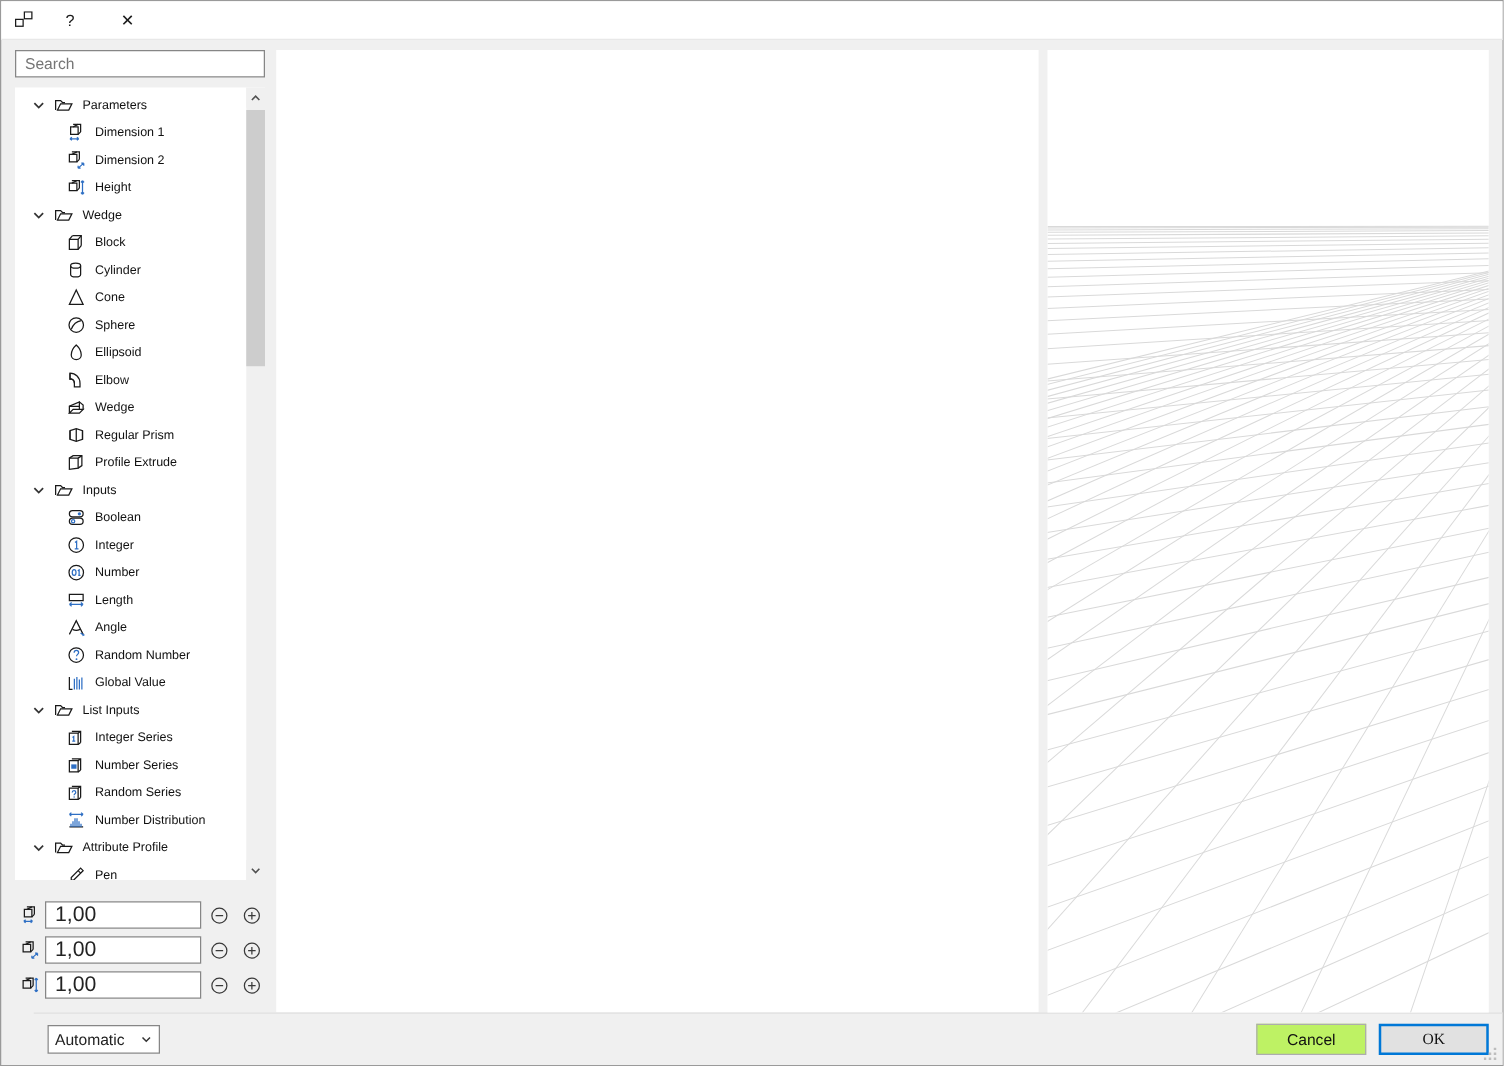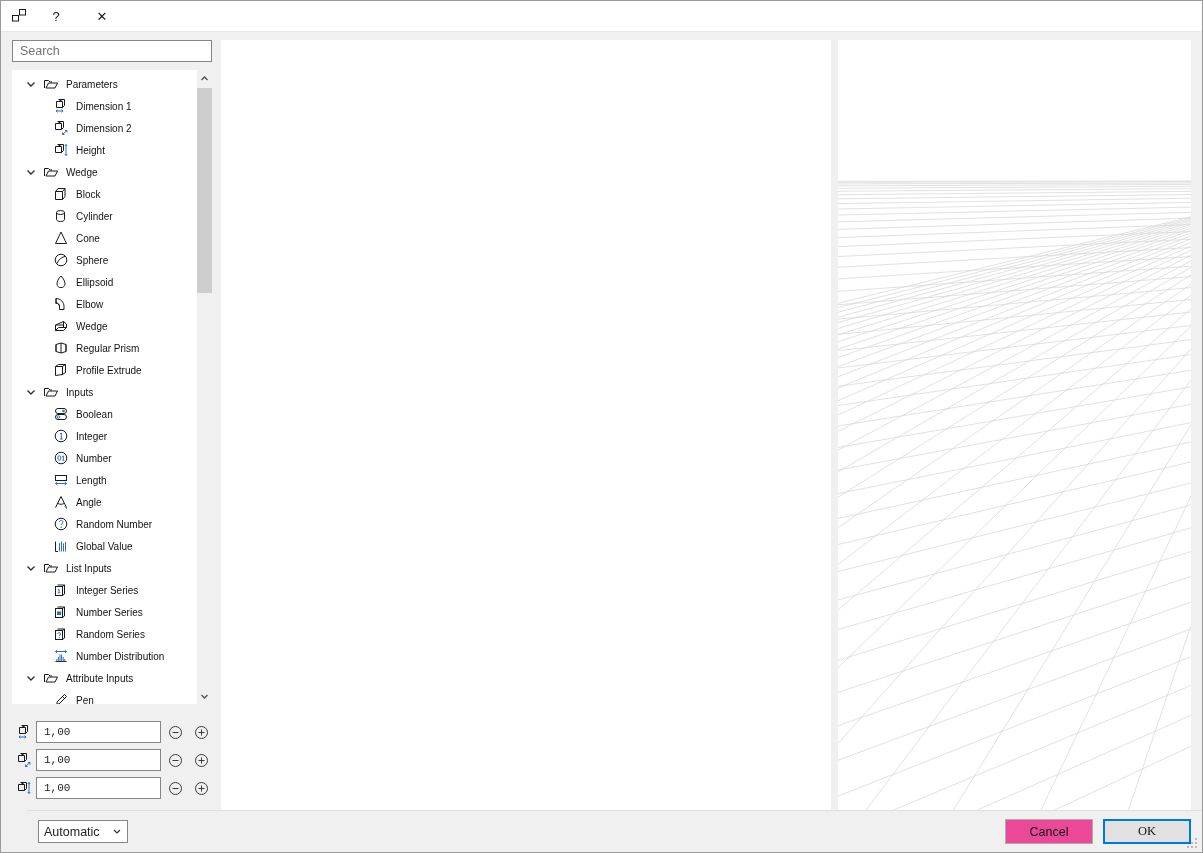--- a/index.html
+++ b/index.html
@@ -63,43 +63,43 @@
   .vsb .thumb { position:absolute; left:0; right:0; top:2px; height:34%;
                 background:#cdcdcd; }
 
   
   .steppers { flex:0 0 auto; padding:14px 0 8px 0; }
   .stepper-row { height:28px; display:flex; align-items:center; }
   .st-ico { width:24px; flex:0 0 24px; display:flex; align-items:center;
             justify-content:center; }
   .st-field { width:126px; height:22px; border:1px solid #868686; background:#fff;
               display:flex; align-items:center; padding:0 5px; }
-  .st-field input { border:none; outline:none; width:100%; font-family:Liberation Mono, monospace;
-                    font-size:11px; color:#222; background:transparent; }
+  .st-field input { border:none; outline:none; width:100%; font-family:Liberation Sans, sans-serif;
+                    font-size:17px; color:#222; background:transparent; }
   .st-btn { width:22px; height:22px; margin-left:4px; display:flex;
             align-items:center; justify-content:center; }
   .st-btn:first-of-type { margin-left:8px; }
 
   
   .right-col { flex:1; display:flex; min-width:0; padding-right:11px; }
   .preview-pane { flex:0 0 610px; background:#ffffff; }
   .splitter { flex:0 0 7px; background:#f0f0f0; cursor:col-resize; }
   .viewport { flex:1; background:#ffffff; position:relative; overflow:hidden; }
   .viewport svg { display:block; width:100%; height:100%; }
 
   
   .footer { flex:0 0 42px; height:42px; background:#f0f0f0;
             border-top:1px solid #dfdfdf; display:flex; align-items:center;
             padding:0 11px;margin-left:26px; }
   .combo { width:90px; height:23px; border:1px solid #868686; background:#fff;
            display:flex; align-items:center; padding:0 5px; font-size:12.5px;
            color:#222; }
   .combo .cv { flex:1; }
   .footer-spacer { flex:1; }
-  .btn { width:88px; height:25px; border:1px solid #adadad; background:#ec4899;
+  .btn { width:88px; height:25px; border:1px solid #adadad; background:#bef264;
          font-family:inherit; font-size:12.5px; color:#111; display:flex;
          align-items:center; justify-content:center; margin-left:10px; }
   .btn.default { border:2px solid #0078d7; background:#e1e1e1;font-family:Liberation Serif, serif; }
   .grip { position:absolute; right:3px; bottom:2px; width:12px; height:12px; }
 </style>
 </head>
 <body>
 
 <div class="window">
 
@@ -416,21 +416,21 @@
                 <svg width="10" height="10" viewBox="0 0 10 10" fill="none">
                   <path d="M1.5 3.5L5 7L8.5 3.5" stroke="#333" stroke-width="1.4"></path>
                 </svg>
               </span>
               <span class="ico">
                 <svg width="16" height="16" viewBox="0 0 16 16" fill="none" stroke-width="1">
                   <path d="M1.5 12V4.5h4l1.5 1.5h2" stroke="#1a1a1a"></path>
                   <path d="M3 12l2.5-5h9l-2.5 5z" stroke="#1a1a1a"></path>
                 </svg>
               </span>
-              <span class="lbl">Attribute Inputs</span>
+              <span class="lbl">Attribute Profile</span>
             </div>
             <div class="node leaf">
               <span class="ico">
                 <svg width="16" height="16" viewBox="0 0 16 16" fill="none" stroke-width="1">
                   <path d="M11.5 2.5L13.5 4.5L6 12H4v-2z" stroke="#1a1a1a"></path>
                   <path d="M9.5 4.5l2 2" stroke="#1a1a1a"></path>
                   <path d="M2.5 13.5h6" stroke="#2e6fc4"></path>
                 </svg>
               </span>
               <span class="lbl">Pen</span>

